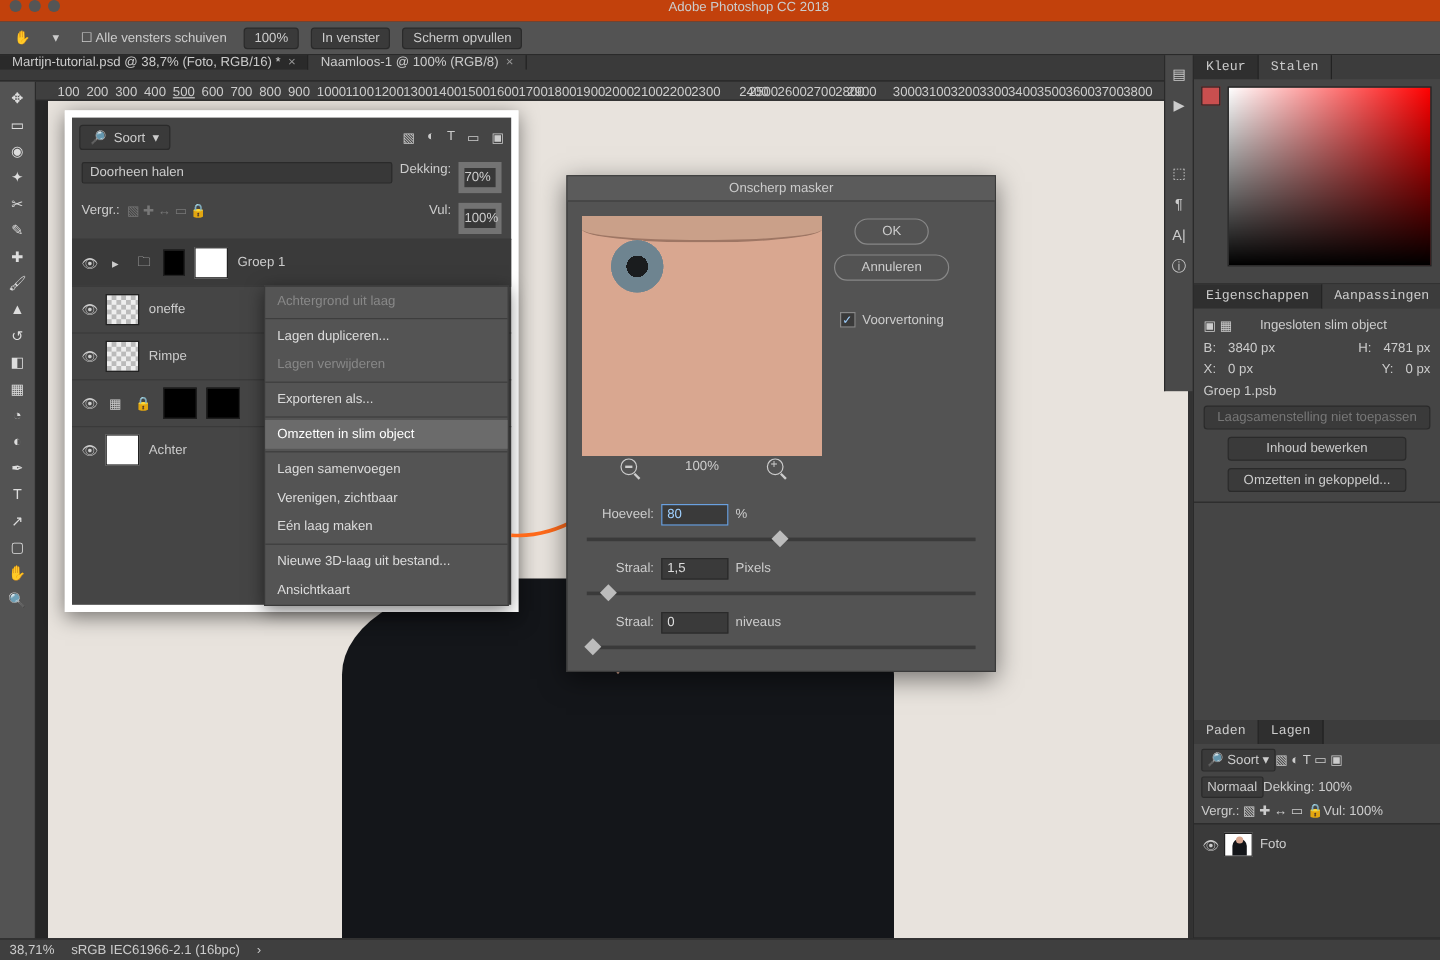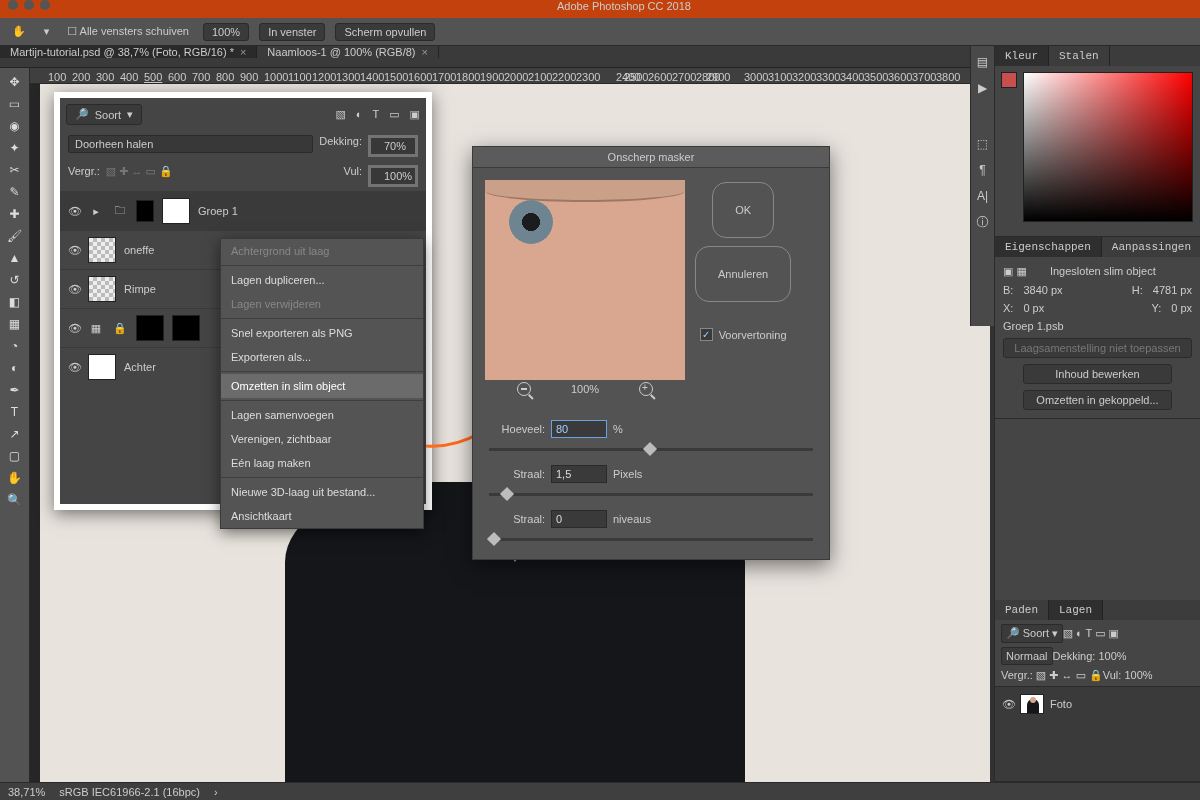--- a/index.html
+++ b/index.html
@@ -67,21 +67,21 @@
 .statusbar { position:absolute; bottom:0; left:0; right:0; height:18px; background:#3f3f3f; display:flex; align-items:center; padding:0 8px; gap:14px; border-top:1px solid #2a2a2a; font-size:10px; color:#bbb;}
 
 
 .layers-overlay { position:absolute; top:92px; left:54px; width:378px; height:418px; background:#fff; border:6px solid #fff; box-shadow:0 4px 16px rgba(0,0,0,.5);}
 .layers-overlay-inner { width:100%; height:100%; background:#454545; }
 .lo-top { display:flex; align-items:center; padding:6px; gap:6px;}
 .lo-search { background:#3a3a3a; border:1px solid #2a2a2a; padding:3px 8px; border-radius:3px; display:flex; gap:6px; align-items:center;}
 .lo-icons { margin-left:auto; display:flex; gap:10px; color:#ccc;}
 .lo-row2,.lo-row3 { display:flex; align-items:flex-start; padding:4px 8px; gap:6px; color:#777;}
 .lo-dd { background:#383838; border:1px solid #2a2a2a; padding:2px 6px; border-radius:2px; flex:1;}
-.lo-field { background:#383838; border:3px solid #737373; padding:2px 13px; width:50px;}
+.lo-field { background:#383838; border:5px solid #737373; padding:2px 0; width:36px;}
 .lo-layers { }
 .lo-layer { display:flex; align-items:center; gap:8px; padding:6px 8px; border-top:1px solid #3a3a3a;}
 .lo-layer .th { width:28px; height:26px; background:#fff; border:1px solid #222; position:relative;}
 .lo-layer .th.grey { background: repeating-conic-gradient(#bbb 0 25%, #eee 0 50%) 0 0/8px 8px; }
 .lo-layer .th.black { background:#000; }
 .lo-layer .ic { width:16px; text-align:center;}
 .lo-layer.first { background:#3a3a3a; }
 .lo-bottom { position:absolute; bottom:6px; right:10px; display:flex; gap:10px; color:#aaa;}
 
 
@@ -92,21 +92,21 @@
 .ctxmenu hr { border:none; border-top:1px solid #3e3e3e; margin:2px 0;}
 
 
 .dialog { position:absolute; top:146px; left:472px; width:358px; background:#535353; border:1px solid #3a3a3a; box-shadow:0 6px 20px rgba(0,0,0,.5);}
 .dlg-title { text-align:center; padding:4px; background:#5b5b5b; border-bottom:1px solid #3a3a3a;}
 .dlg-body { display:flex; padding:12px; gap:10px;}
 .preview { width:200px; height:200px; background:#d9a790; position:relative; overflow:hidden;}
 .preview .iris { position:absolute; top:20px; left:24px; width:44px; height:44px; border-radius:50%; background: radial-gradient(circle at 50% 50%, #1a1c1e 0 9px, #6e8490 9px 22px, #d9a790 22px);}
 .preview .lid { position:absolute; top:0; left:0; right:0; height:22px; background:#caa089; border-bottom:2px solid #9e7664; border-radius:0 0 60% 60%;}
 .dlg-right { display:flex; flex-direction:column; gap:8px; align-items:center; padding-top:2px;}
-.pillbtn { border:1px solid #888; border-radius:14px; padding:21px 22px; background:#535353;}
+.pillbtn { border:1px solid #888; border-radius:14px; padding:4px 22px; background:#535353;}
 .chk { display:flex; align-items:center; gap:6px;}
 .chkbox { width:13px; height:13px; background:#3a3a3a; border:1px solid #888; display:flex; align-items:center; justify-content:center; color:#9fd0ff; font-size:10px;}
 .zoombar { display:flex; align-items:center; justify-content:center; gap:40px; padding:2px 12px 8px; }
 .mag { width:14px; height:14px; border:1.5px solid #ccc; border-radius:50%; position:relative;}
 .mag::after { content:''; position:absolute; width:6px; height:1.5px; background:#ccc; bottom:-2px; right:-4px; transform:rotate(45deg);}
 .mag.minus::before { content:''; position:absolute; top:5px; left:3px; width:6px; height:1.5px; background:#ccc;}
 .mag.plus::before { content:'+'; position:absolute; top:-1px; left:2px; color:#ccc; font-size:10px;}
 .sliders { padding:4px 14px 14px; display:flex; flex-direction:column; gap:10px;}
 .srow { display:flex; align-items:center; gap:6px;}
 .srow label { width:58px; text-align:right;}
@@ -361,21 +361,20 @@
     </div>
   </div>
 </div>
 
 <div class="ctxmenu">
   <div class="mi dis">Achtergrond uit laag</div>
   <hr>
   <div class="mi">Lagen dupliceren...</div>
   <div class="mi dis">Lagen verwijderen</div>
   <hr>
-  <div class="mi">Snel exporteren als PNG</div>
   <div class="mi">Exporteren als...</div>
   <hr>
   <div class="mi hl">Omzetten in slim object</div>
   <hr>
   <div class="mi">Lagen samenvoegen</div>
   <div class="mi">Verenigen, zichtbaar</div>
   <div class="mi">Eén laag maken</div>
   <hr>
   <div class="mi">Nieuwe 3D-laag uit bestand...</div>
   <div class="mi">Ansichtkaart</div>

